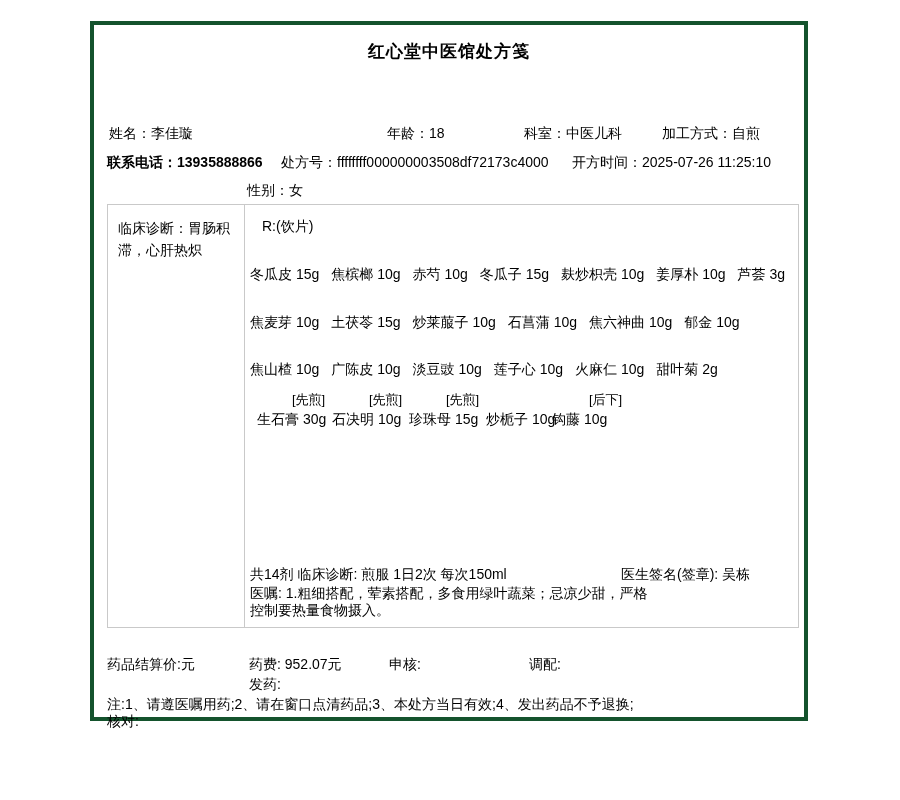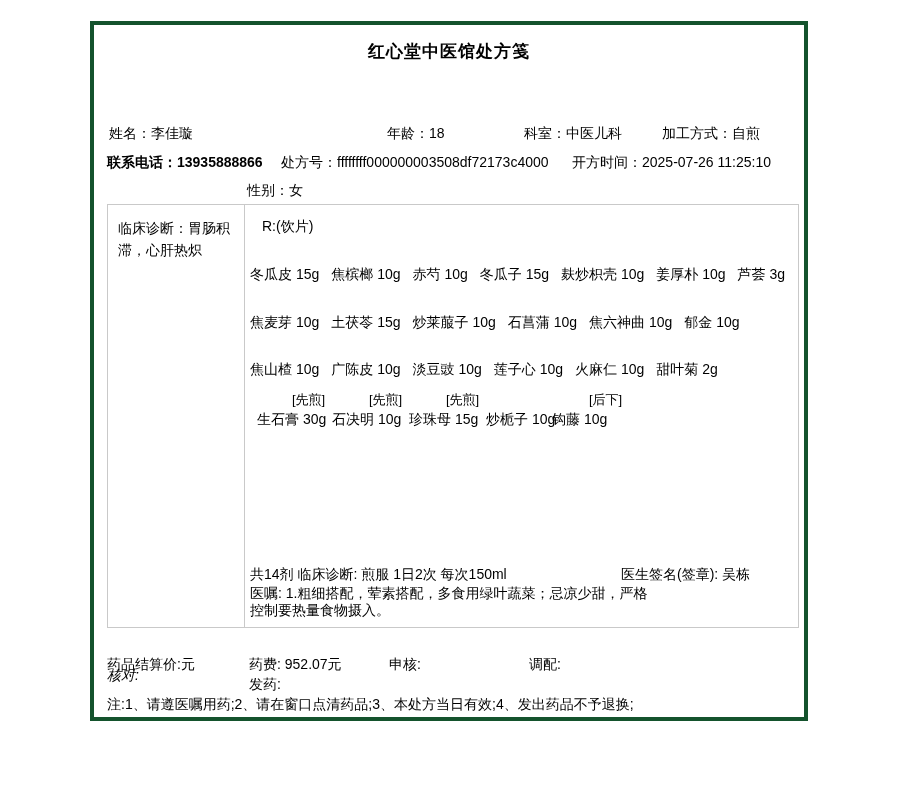--- a/index.html
+++ b/index.html
@@ -62,21 +62,21 @@
   .m5 { left:307px; }
   .usage   { left:5px;   top:361px; }
   .doctor  { left:376px; top:361px; }
   .advice1 { left:5px;   top:380px; }
   .advice2 { left:5px;   top:397px; }
   
   .f-settle   { left:13px;  top:631px; }
   .f-fee      { left:155px; top:631px; }
   .f-review   { left:295px; top:631px; }
   .f-dispense { left:435px; top:631px; }
-  .f-check    { left:13px;  top:642px;font-style:italic; }
+  .f-check    { left:13px;  top:688px; }
   .f-issue    { left:155px; top:651px; }
   .f-note     { left:13px;  top:671px; }
 </style>
 </head>
 <body>
 
 <div class="sheet">
 
   <div class="title">红心堂中医馆处方笺</div>
 

